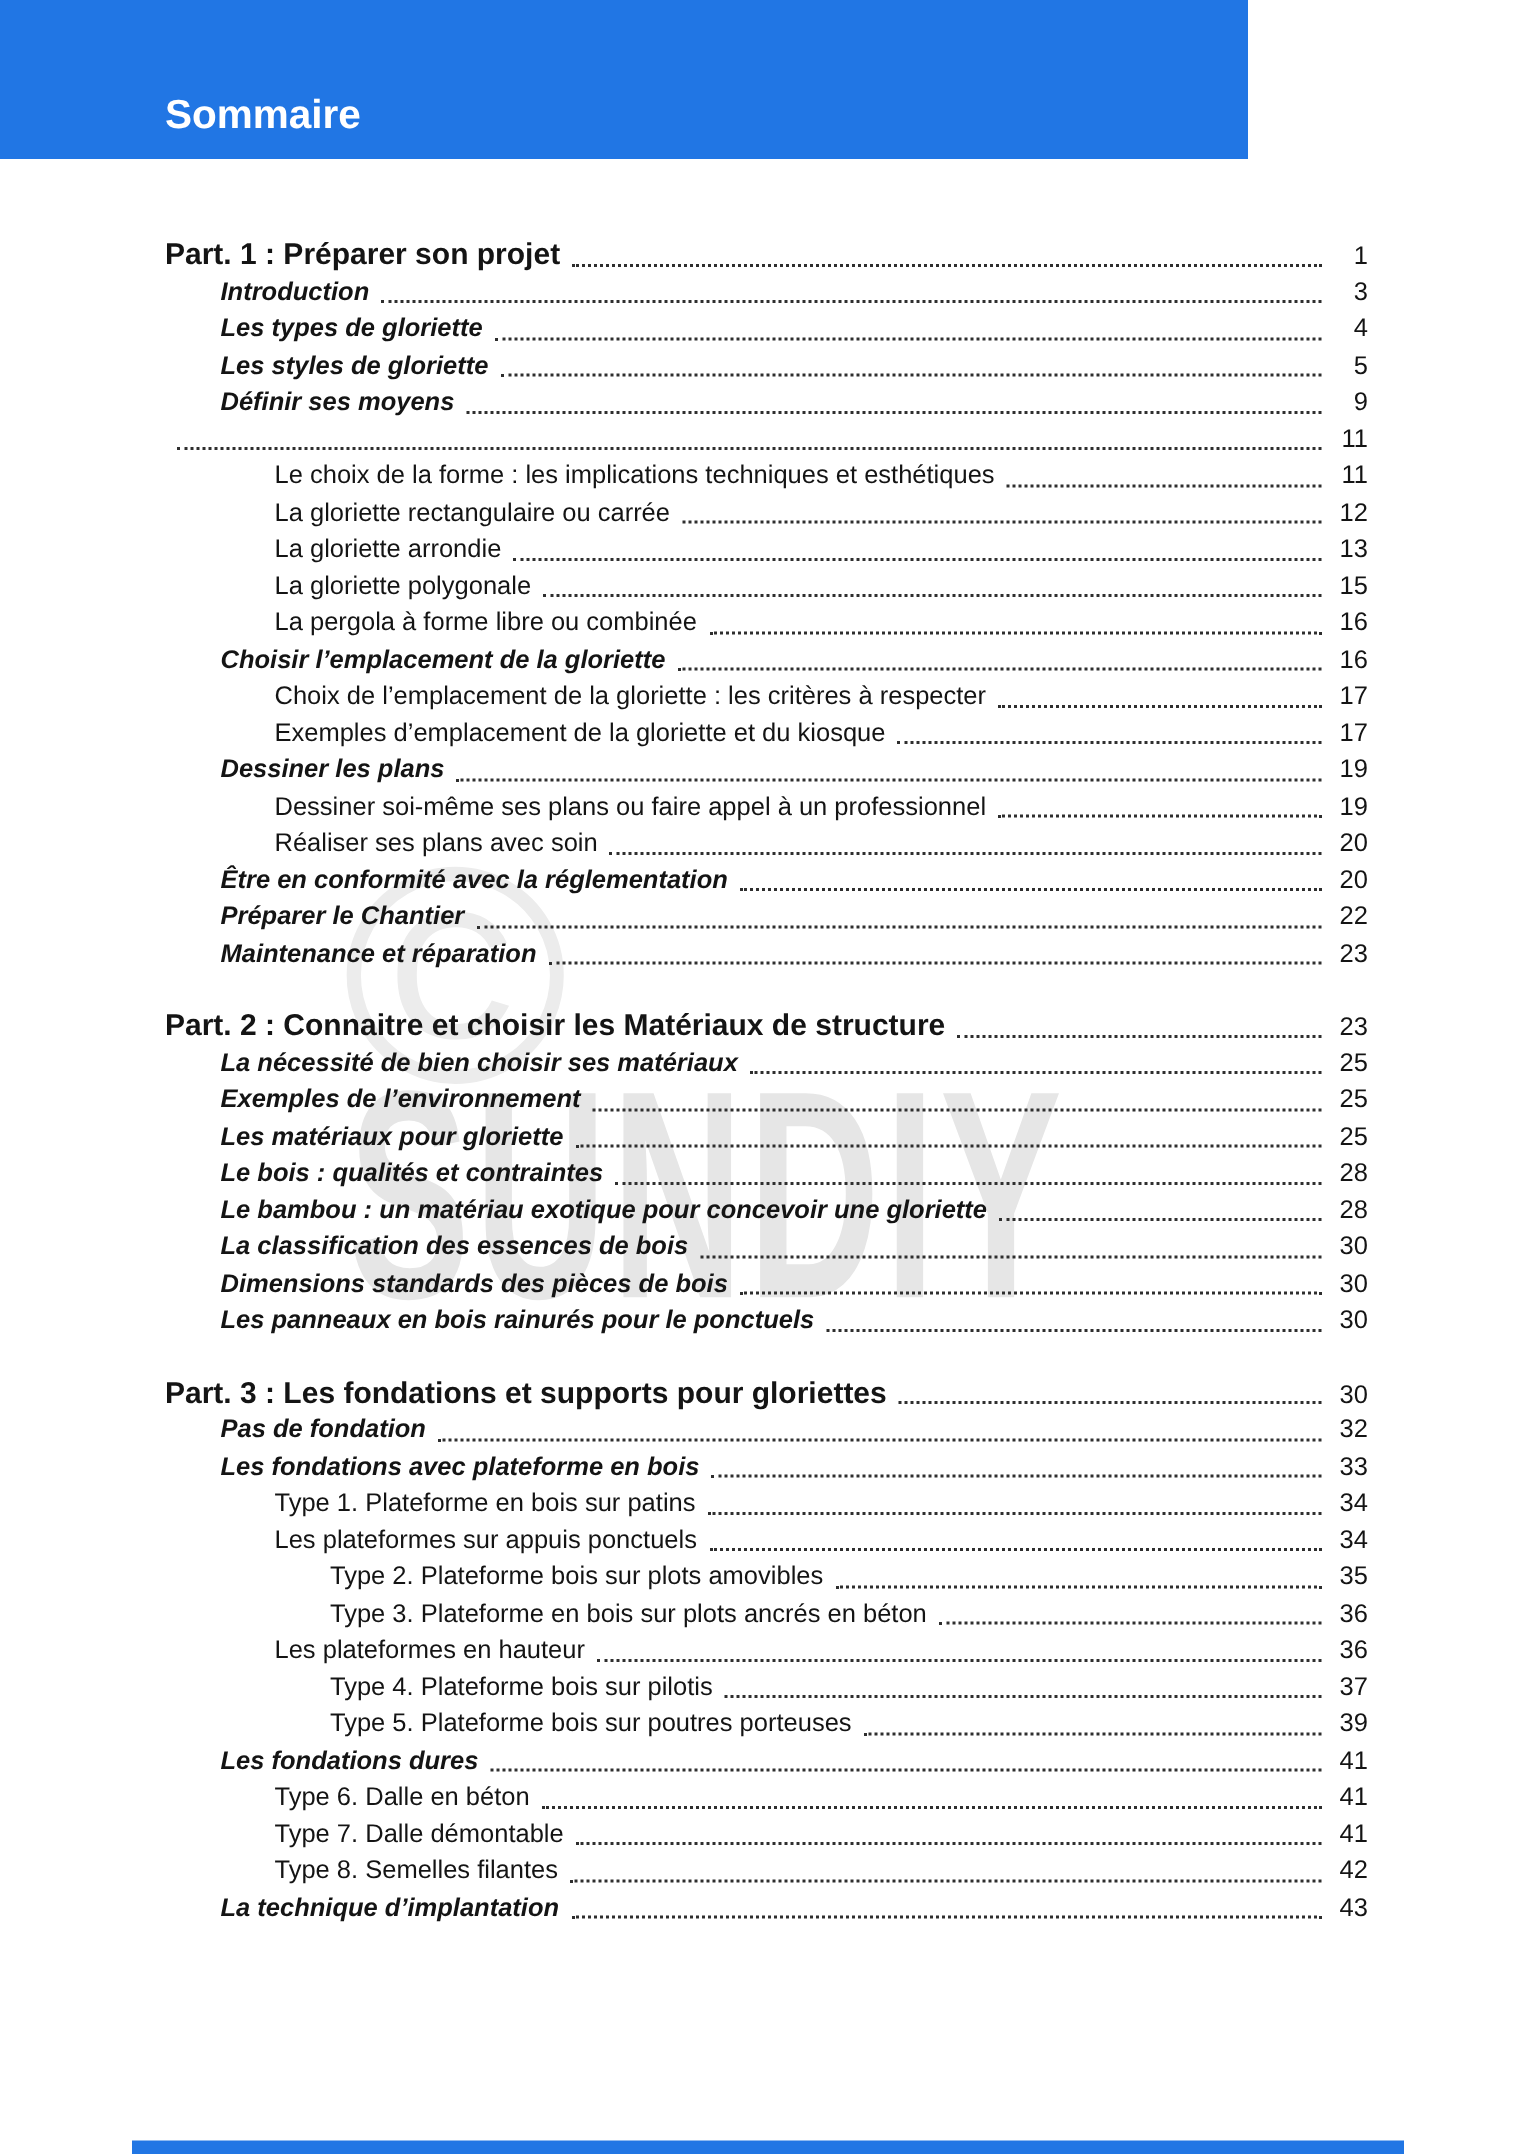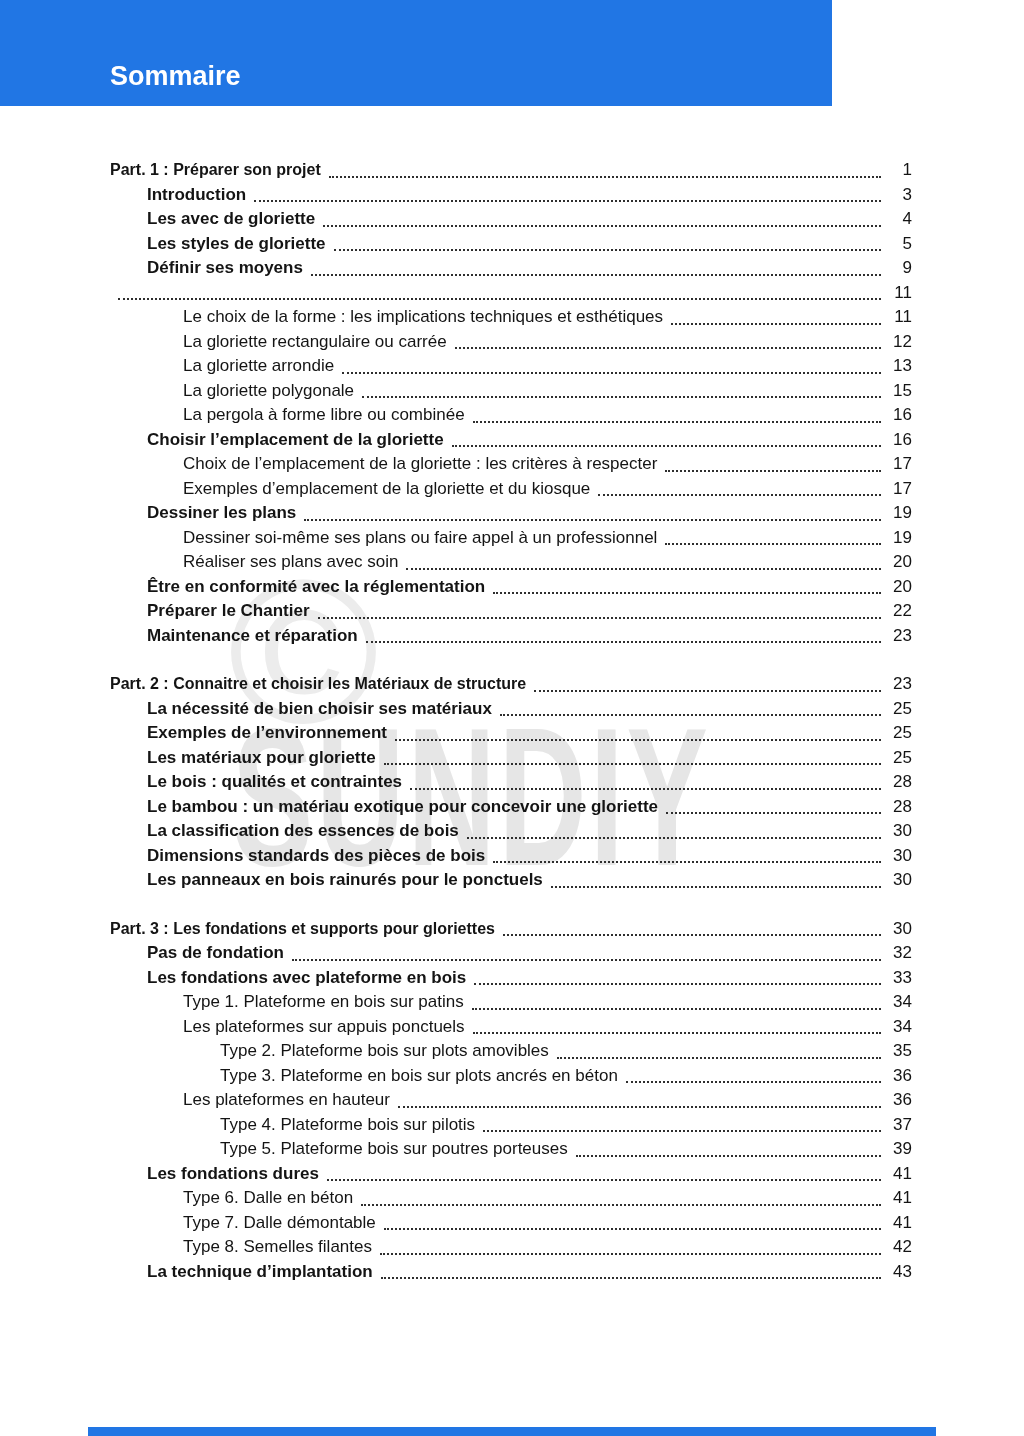--- a/index.html
+++ b/index.html
@@ -92,22 +92,22 @@
   }
   .row .pageno {
     flex: 0 0 auto;
     min-width: 28px;
     text-align: right;
     font-weight: 400;
     font-style: normal;
     font-size: 17px;
   }
   .row.lvl0 { margin-top: 24px; }
-  .row.lvl0 .title-text { font-weight: 700; font-size: 16px; }
-  .row.lvl1 .title-text { font-weight: 700; padding-left: 37px; }
+  .row.lvl0 .title-text { font-weight: 700; font-size: 20px; }
+  .row.lvl1 .title-text { font-weight: 700; font-style: italic; padding-left: 37px; }
   .row.lvl2 .title-text { padding-left: 73px; }
   .row.lvl3 .title-text { padding-left: 110px; }
   
   .footer-bar {
     position: absolute;
     left: 88px;
     width: 848px;
     bottom: 0px;
     height: 9px;
     background: #2176e4;
@@ -131,21 +131,21 @@
         <span class="title-text">Part. 1 : Préparer son projet</span>
         <span class="leader"></span>
         <span class="pageno">1</span>
       </div>
       <div class="row lvl1">
         <span class="title-text">Introduction</span>
         <span class="leader"></span>
         <span class="pageno">3</span>
       </div>
       <div class="row lvl1">
-        <span class="title-text">Les avec de gloriette</span>
+        <span class="title-text">Les types de gloriette</span>
         <span class="leader"></span>
         <span class="pageno">4</span>
       </div>
       <div class="row lvl1">
         <span class="title-text">Les styles de gloriette</span>
         <span class="leader"></span>
         <span class="pageno">5</span>
       </div>
       <div class="row lvl1">
         <span class="title-text">Définir ses moyens</span>

